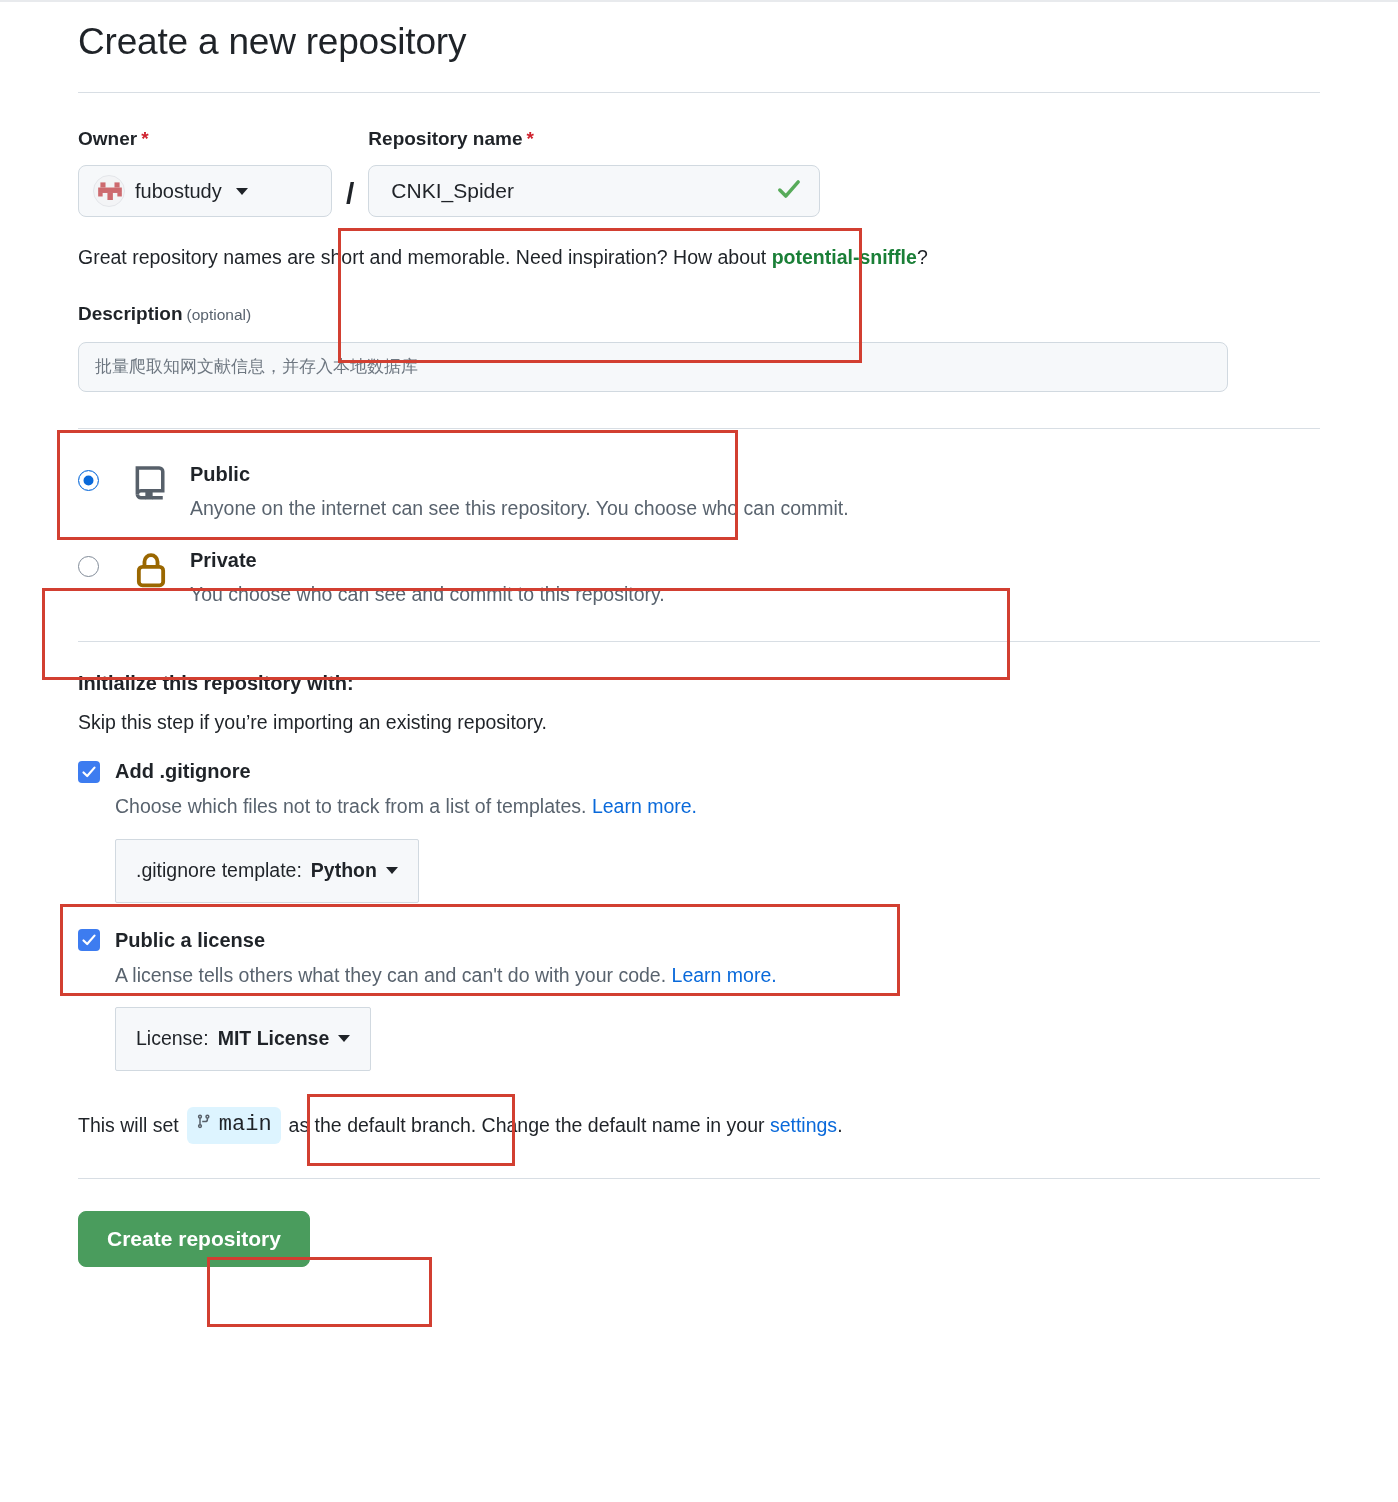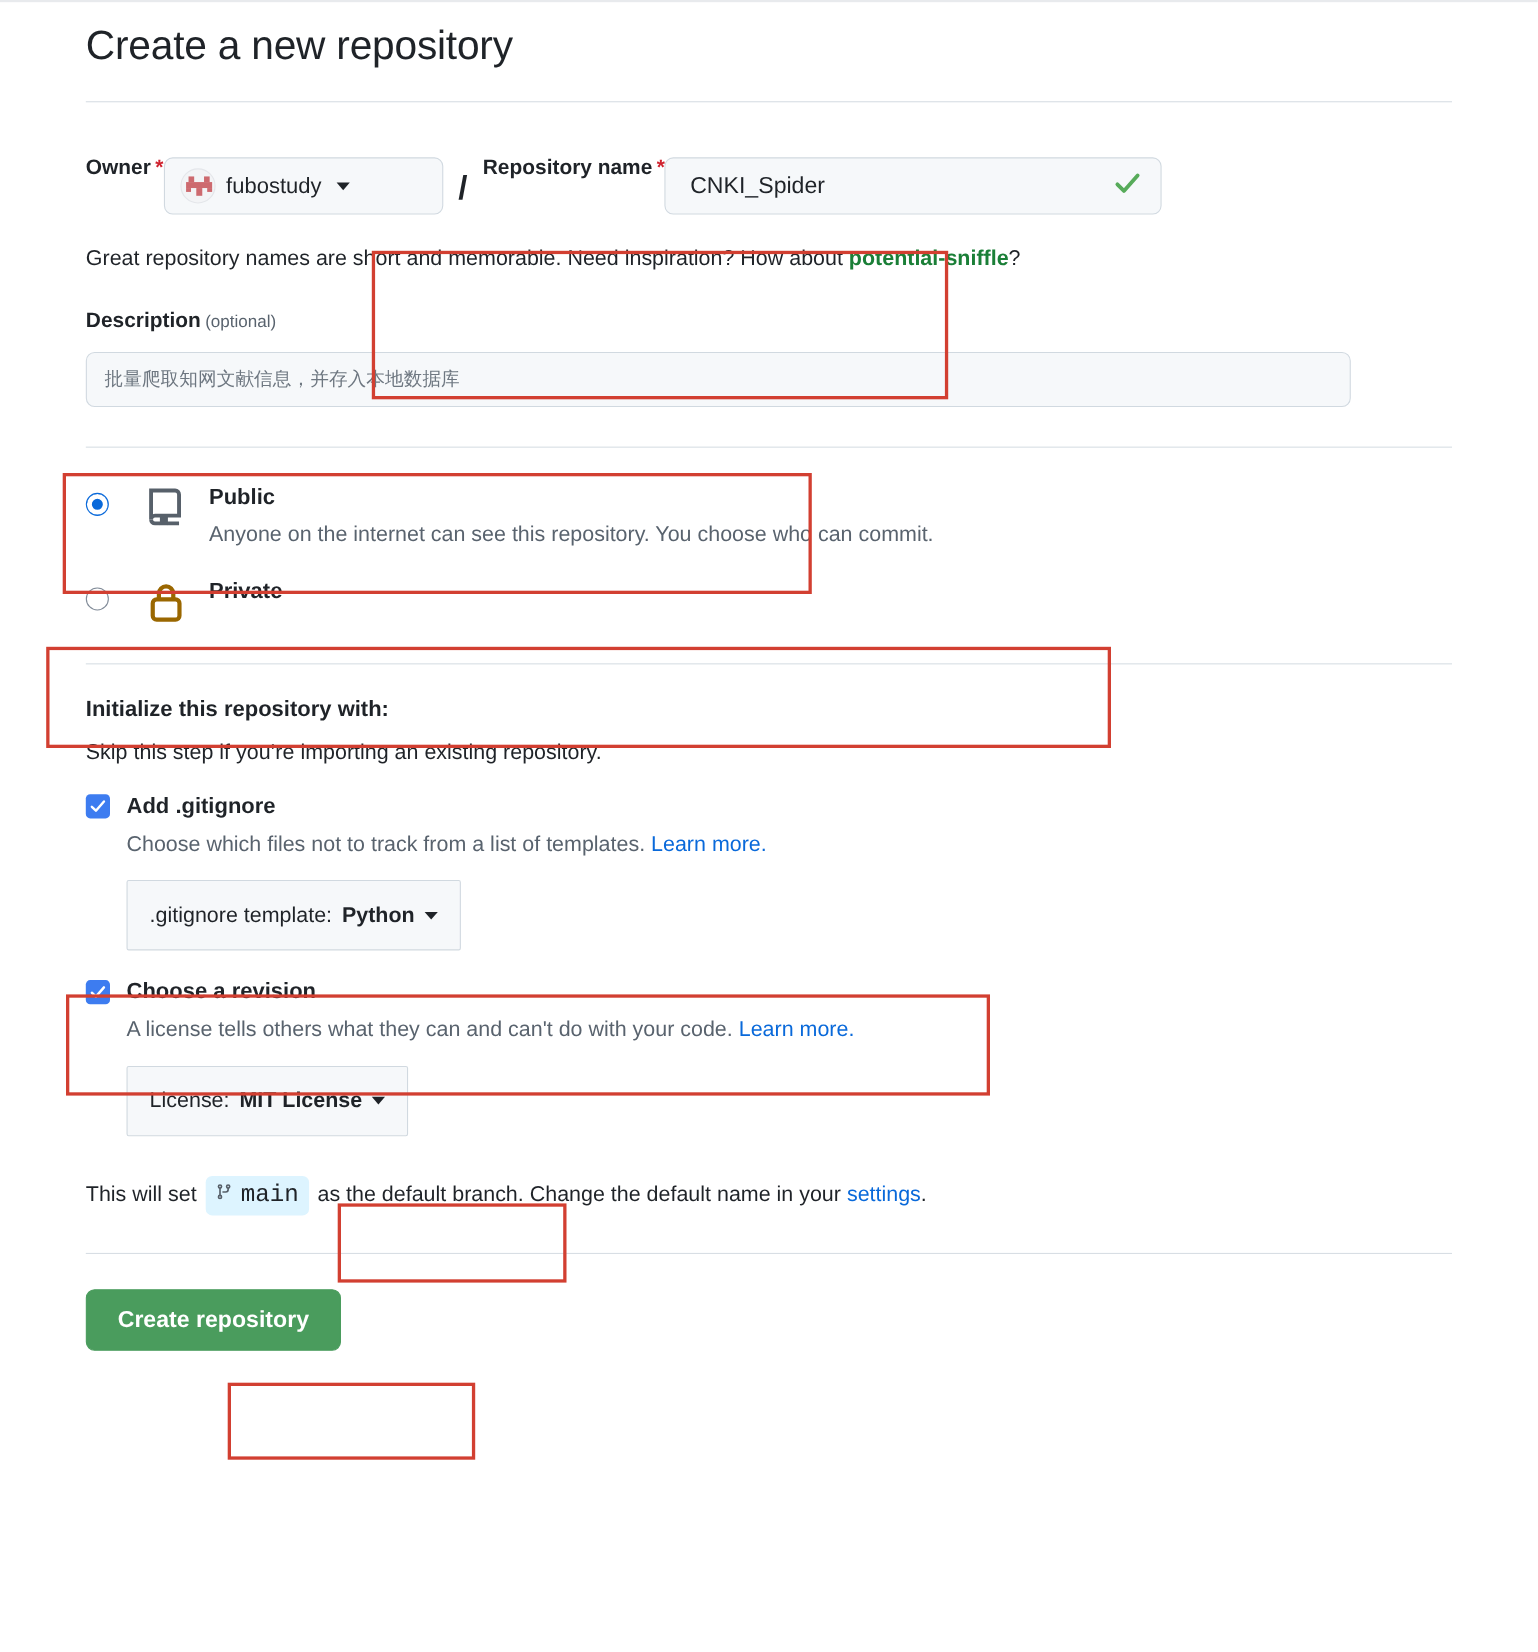--- a/index.html
+++ b/index.html
@@ -52,21 +52,21 @@
     border-top: 1px solid #d8dee4;
     margin: 28px 0 0 0;
   }
 
   
   .owner-row {
     display: flex;
     align-items: flex-end;
     margin-top: 36px;
   }
-  .field-col { display: flex; flex-direction: row; margin-top: 14px; }
+  .field-col { display: flex; flex-direction: column; }
   .field-label {
     font-size: 19px;
     font-weight: 700;
     color: #1f2328;
     margin-bottom: 17px;
     line-height: 1;
   }
   .req { color: #b35900; color: #cf222e; font-weight: 700; margin-left: 4px; }
 
   .owner-btn {
@@ -427,20 +427,21 @@
       <div class="vis-item">
         <span class="radio"></span>
         <span class="vis-icon">
           <svg width="36" height="42" viewBox="0 0 16 18" fill="none" stroke="#9a6700" stroke-width="1.7">
             <rect x="2.6" y="7.6" width="10.8" height="8.2" rx="1.6"></rect>
             <path d="M5.1 7.6V5.3a2.9 2.9 0 0 1 5.8 0v2.3"></path>
           </svg>
         </span>
         <span class="vis-text">
           <span class="vis-title">Private</span>
+          <div class="vis-desc">You choose who can see and commit to this repository.</div>
         </span>
       </div>
     </div>
 
     <hr class="rule3">
 
     
     <div class="init-head">Initialize this repository with:</div>
     <div class="init-sub">Skip this step if you’re importing an existing repository.</div>
 
@@ -467,21 +468,21 @@
     </div>
 
     
     <div class="opt">
       <div class="opt-row">
         <span class="cbox">
           <svg width="18" height="16" viewBox="0 0 16 16" fill="none" stroke="#ffffff" stroke-width="2.2" stroke-linecap="round" stroke-linejoin="round">
             <polyline points="2.5,8.5 6.2,12 13.5,3.6"></polyline>
           </svg>
         </span>
-        <span class="opt-title">Choose a revision</span>
+        <span class="opt-title">Public a license</span>
       </div>
       <div class="opt-desc">
         <span>A license tells others what they can and can't do with your code. </span><a class="lnk">Learn more.</a>
       </div>
       <button class="dropdown">
         <span class="dd-label">License:</span>
         <span class="dd-value">MIT License</span>
         <span class="caret-sm"></span>
       </button>
     </div>

